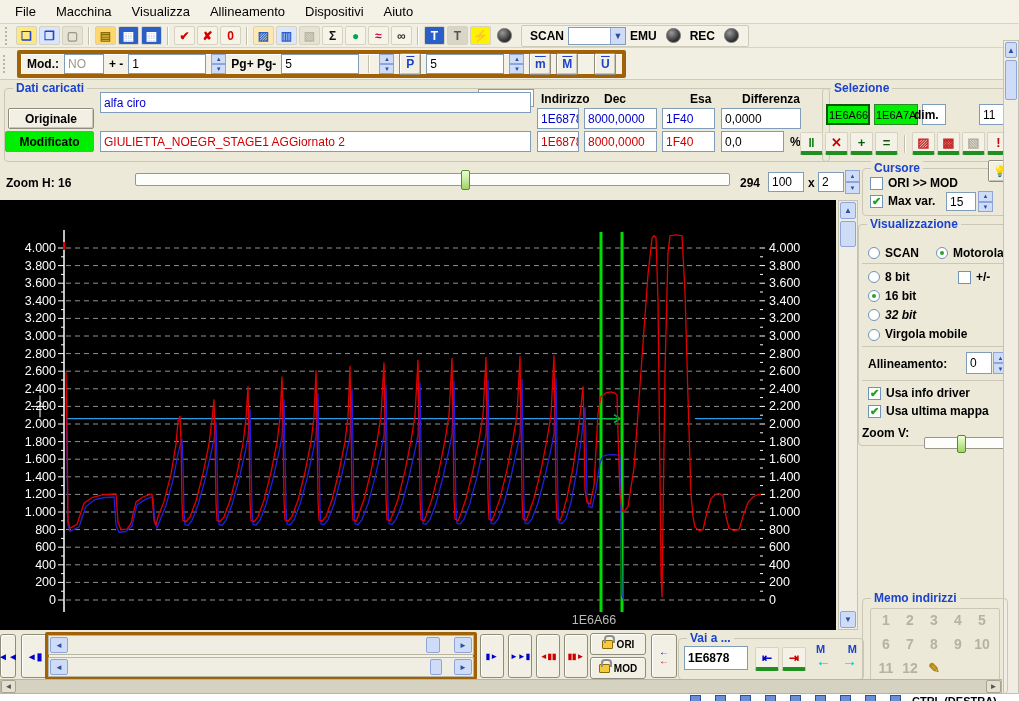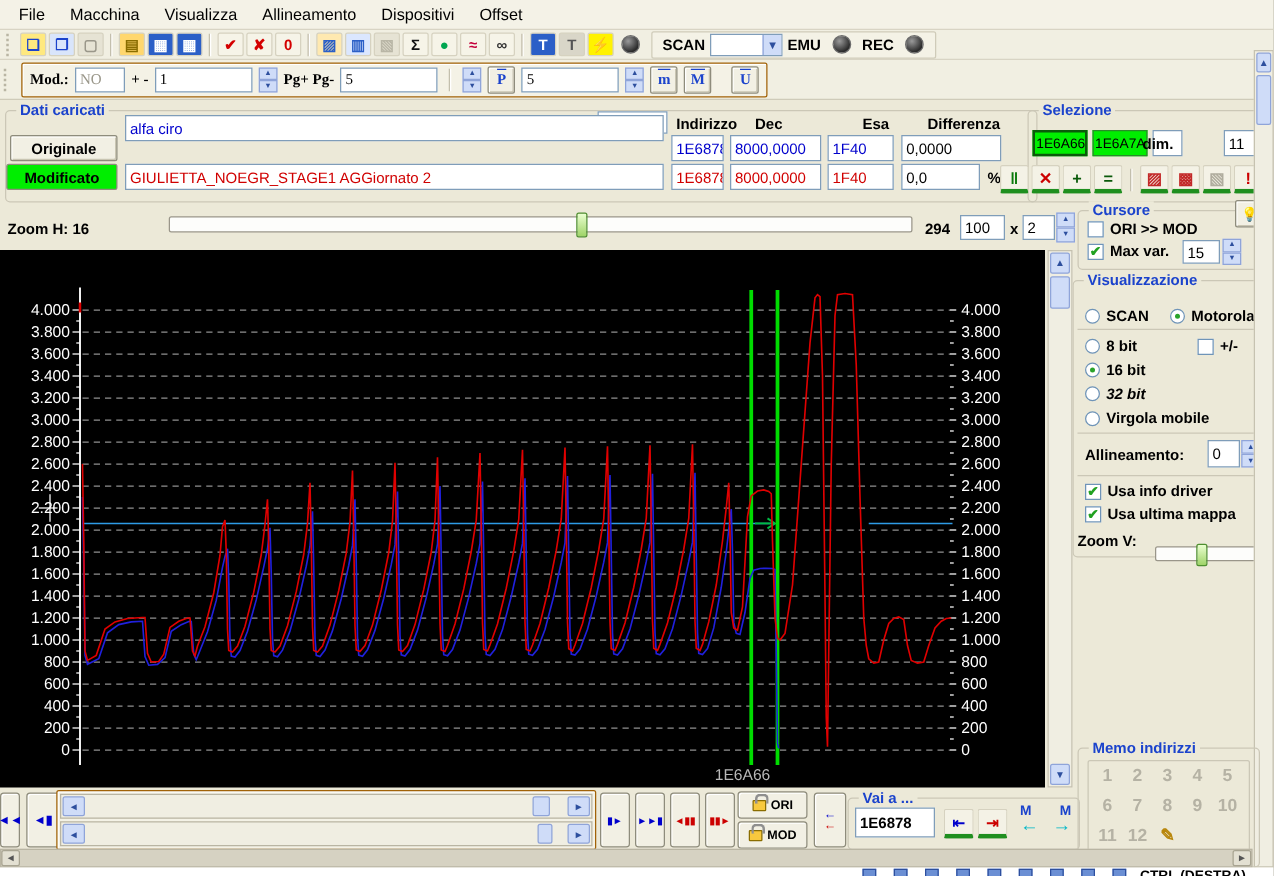--- a/index.html
+++ b/index.html
@@ -14,21 +14,21 @@
   #toolbar2 { left:0; top:48px; width:1019px; height:32px; background:#f1efe2; border-bottom:1px solid #cfcbb9; display:flex; align-items:center; }
   .grip { width:7px; height:18px; border-left:2px dotted #b9b5a3; margin:0 3px; }
   .tb-icon { width:21px; height:19px; margin:0 1px; border:1px solid #d6d2c0; border-radius:2px; display:flex; align-items:center; justify-content:center; font-size:12px; font-weight:bold; overflow:hidden; }
   .tb-sep { width:2px; height:18px; border-left:1px solid #c3bfad; border-right:1px solid #fff; margin:0 4px; }
   .led { width:15px; height:15px; border-radius:50%; background:radial-gradient(circle at 35% 30%, #9a9a9a, #2c2c2c 70%); border:1px solid #6b6b6b; margin:0 5px; }
   .tb-label { font-weight:bold; font-size:12px; margin:0 4px; }
   .combo { width:58px; height:18px; background:#fff; border:1px solid #7f9db9; display:flex; align-items:center; justify-content:flex-end; }
   .combo .drop { width:15px; height:16px; background:#cfdcf8; border-left:1px solid #8fa4d9; color:#2d4f9e; font-size:9px; display:flex; align-items:center; justify-content:center; }
   #scan-group { display:flex; align-items:center; border:1px solid #cfcbb9; border-radius:2px; height:22px; padding:0 4px; margin-left:4px; background:#f4f2e6; }
 
-  .panel-box { border:1px solid #a16207; border-radius:2px; background:#f4f2e6; box-shadow:inset 1px 1px 0 #fff;font-family:Liberation Serif, serif; }
+  .panel-box { border:4px solid #a16207; border-radius:2px; background:#f4f2e6; box-shadow:inset 1px 1px 0 #fff; }
   .ed-label { font-weight:bold; font-size:12px; }
   .field { background:#fff; border:1px solid #7f9db9; font-size:12px; display:flex; align-items:center; padding:0 3px; overflow:hidden; white-space:nowrap; }
   .spin { width:15px; display:flex; flex-direction:column; }
   .spin span { height:50%; flex:1; background:#cfdcf8; border:1px solid #8fa4d9; color:#2d4f9e; font-size:6px; line-height:6px; display:flex; align-items:center; justify-content:center; }
   .btn3d { background:#f2f0e4; border:1px solid #8e8c7c; border-radius:2px; box-shadow:inset 1px 1px 0 #fff, inset -1px -1px 0 #c9c5b2; display:flex; align-items:center; justify-content:center; font-weight:bold; }
 
   
   .group { position:absolute; border:1px solid #cbc7b6; border-radius:4px; }
   .gtitle { position:absolute; top:-8px; left:8px; background:#ece9d8; color:#1b43cc; font-weight:bold; font-size:12px; padding:0 3px; white-space:nowrap; }
 
@@ -62,21 +62,21 @@
 </style>
 </head>
 <body>
 
 <div id="menubar" class="abs">
     <div class="menu-item">File</div>
     <div class="menu-item">Macchina</div>
     <div class="menu-item">Visualizza</div>
     <div class="menu-item">Allineamento</div>
     <div class="menu-item">Dispositivi</div>
-    <div class="menu-item">Offset</div>
+    <div class="menu-item">Aiuto</div>
   </div>
 
 <div id="toolbar1" class="abs">
   <div class="grip"></div>
   <span id="tb1-icons" style="display:flex;align-items:center;">
       <div class="tb-icon" style="background: rgb(255, 233, 127); color: rgb(27, 67, 204);">❏</div>
       <div class="tb-icon" style="background: rgb(217, 229, 251); color: rgb(27, 67, 204);">❐</div>
       <div class="tb-icon" style="background: rgb(230, 227, 212); color: rgb(154, 151, 138);">▢</div>
       <div class="tb-sep"></div>
       <div class="tb-icon" style="background: rgb(255, 215, 110); color: rgb(138, 109, 0);">▤</div>

